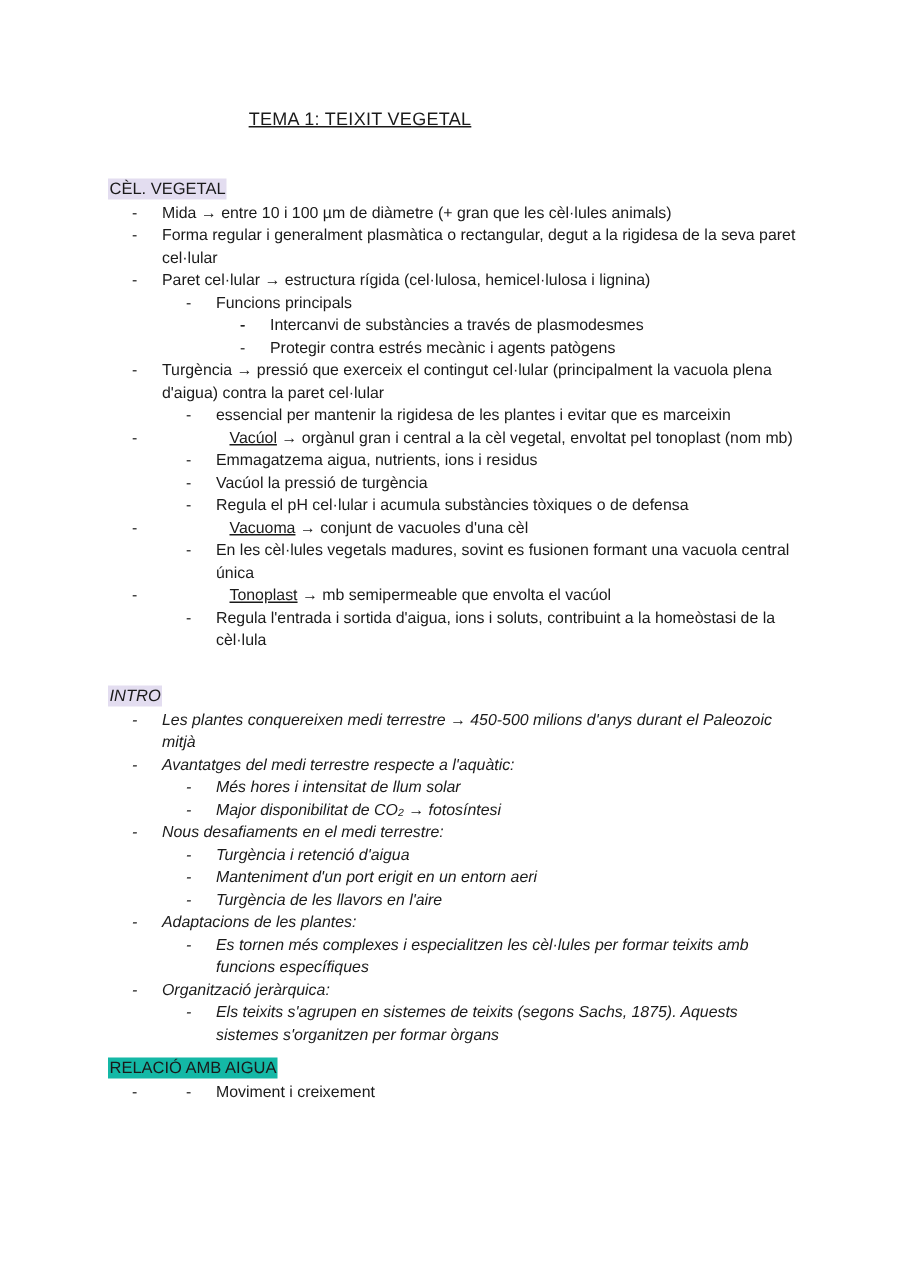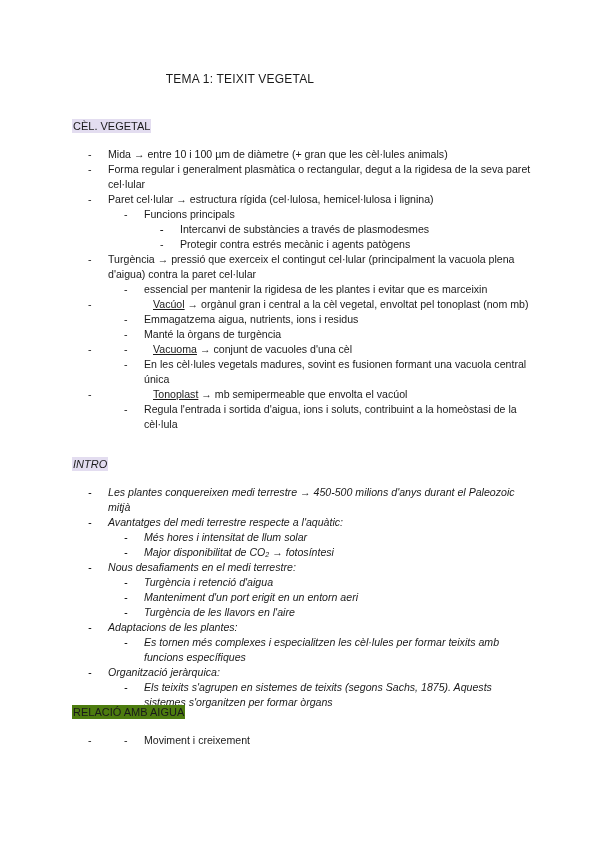--- a/index.html
+++ b/index.html
@@ -3,29 +3,29 @@
 <meta charset="utf-8">
 <style>
   html, body { margin: 0; padding: 0; background: #ffffff; }
   body {
     width: 600px; height: 848px; position: relative; overflow: hidden;
     font-family: "Liberation Sans", sans-serif; color: #1a1a1a;
     font-size: 10.6px; line-height: 15px;
   }
   .title {
     position: absolute; top: 72px; left: 0; width: 480px; text-align: center;
-    font-size: 12px; letter-spacing: 0.2px;
+    font-size: 12px; text-decoration: underline; letter-spacing: 0.2px;
   }
   .section { position: absolute; left: 72px; width: 460px; }
   .heading {
     display: inline-block; padding: 0 1px; font-size: 11px; line-height: 14px;
-    margin-bottom: 14px;
+    margin-bottom: 2px;
   }
   .hl-purple { background: #e3ddf0; }
-  .hl-green { background: #4d7c0f; }
+  .hl-green { background: #14b8a6; }
   ul { list-style: none; margin: 0; padding: 0; }
   li { position: relative; }
   .l1 { padding-left: 36px; }
   .l2 { padding-left: 72px; }
   .l3 { padding-left: 108px; }
   .dash { position: absolute; width: 10px; }
   .l1 .dash { left: 16px; }
   .l2 .dash { left: 52px; }
   .l3 .dash { left: 88px; }
   .u { text-decoration: underline; margin-left: 45px; }
@@ -43,22 +43,22 @@
     <li class="l1"><span class="dash">-</span><span>Forma regular i generalment plasmàtica o rectangular, degut a la rigidesa de la seva paret cel·lular</span></li>
     <li class="l1"><span class="dash">-</span><span>Paret cel·lular → estructura rígida (cel·lulosa, hemicel·lulosa i lignina)</span></li>
     <li class="l2"><span class="dash">-</span><span>Funcions principals</span></li>
     <li class="l3"><span class="dash">-</span></li>
     <li class="l3"><span class="dash">-</span><span>Intercanvi de substàncies a través de plasmodesmes</span></li>
     <li class="l3"><span class="dash">-</span><span>Protegir contra estrés mecànic i agents patògens</span></li>
     <li class="l1"><span class="dash">-</span><span>Turgència → pressió que exerceix el contingut cel·lular (principalment la vacuola plena d'aigua) contra la paret cel·lular</span></li>
     <li class="l2"><span class="dash">-</span><span>essencial per mantenir la rigidesa de les plantes i evitar que es marceixin</span></li>
     <li class="l1"><span class="dash">-</span><span class="u">Vacúol</span><span> → orgànul gran i central a la cèl vegetal, envoltat pel tonoplast (nom mb)</span></li>
     <li class="l2"><span class="dash">-</span><span>Emmagatzema aigua, nutrients, ions i residus</span></li>
-    <li class="l2"><span class="dash">-</span><span>Manté la òrgans de turgència</span></li>
-    <li class="l2"><span class="dash">-</span></li>
+    <li class="l2"><span class="dash">-</span><span>Vacúol la pressió de turgència</span></li>
+    <li class="l2"><span class="dash">-</span><span>Regula el pH cel·lular i acumula substàncies tòxiques o de defensa</span></li>
     <li class="l1"><span class="dash">-</span><span class="u">Vacuoma</span><span> → conjunt de vacuoles d'una cèl</span></li>
     <li class="l2"><span class="dash">-</span><span>En les cèl·lules vegetals madures, sovint es fusionen formant una vacuola central única</span></li>
     <li class="l1"><span class="dash">-</span><span class="u">Tonoplast</span><span> → mb semipermeable que envolta el vacúol</span></li>
     <li class="l2"><span class="dash">-</span><span>Regula l'entrada i sortida d'aigua, ions i soluts, contribuint a la homeòstasi de la cèl·lula</span></li>
   </ul>
 </div>
 
 <div class="section" style="top:457px;font-style:italic;">
   <div class="heading hl-purple">INTRO</div>
   <ul>

